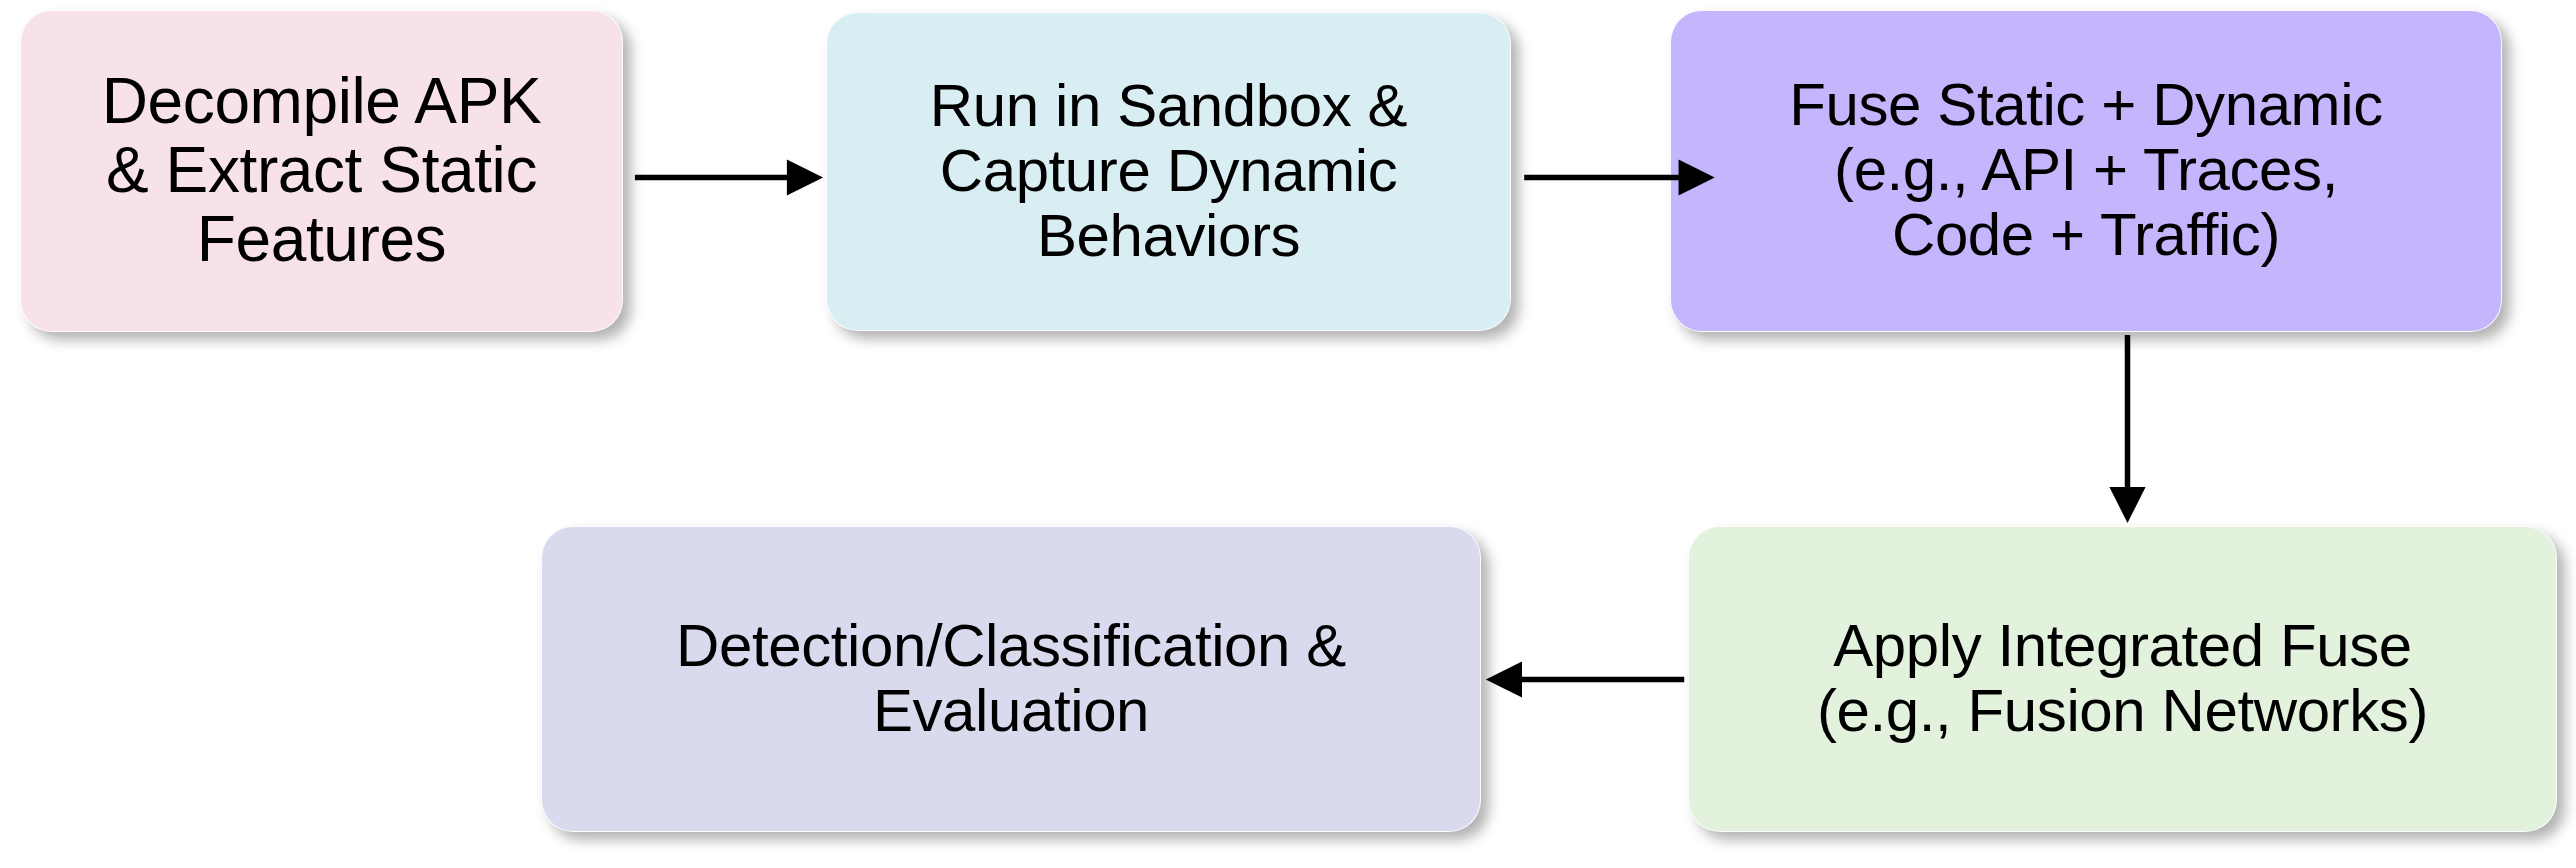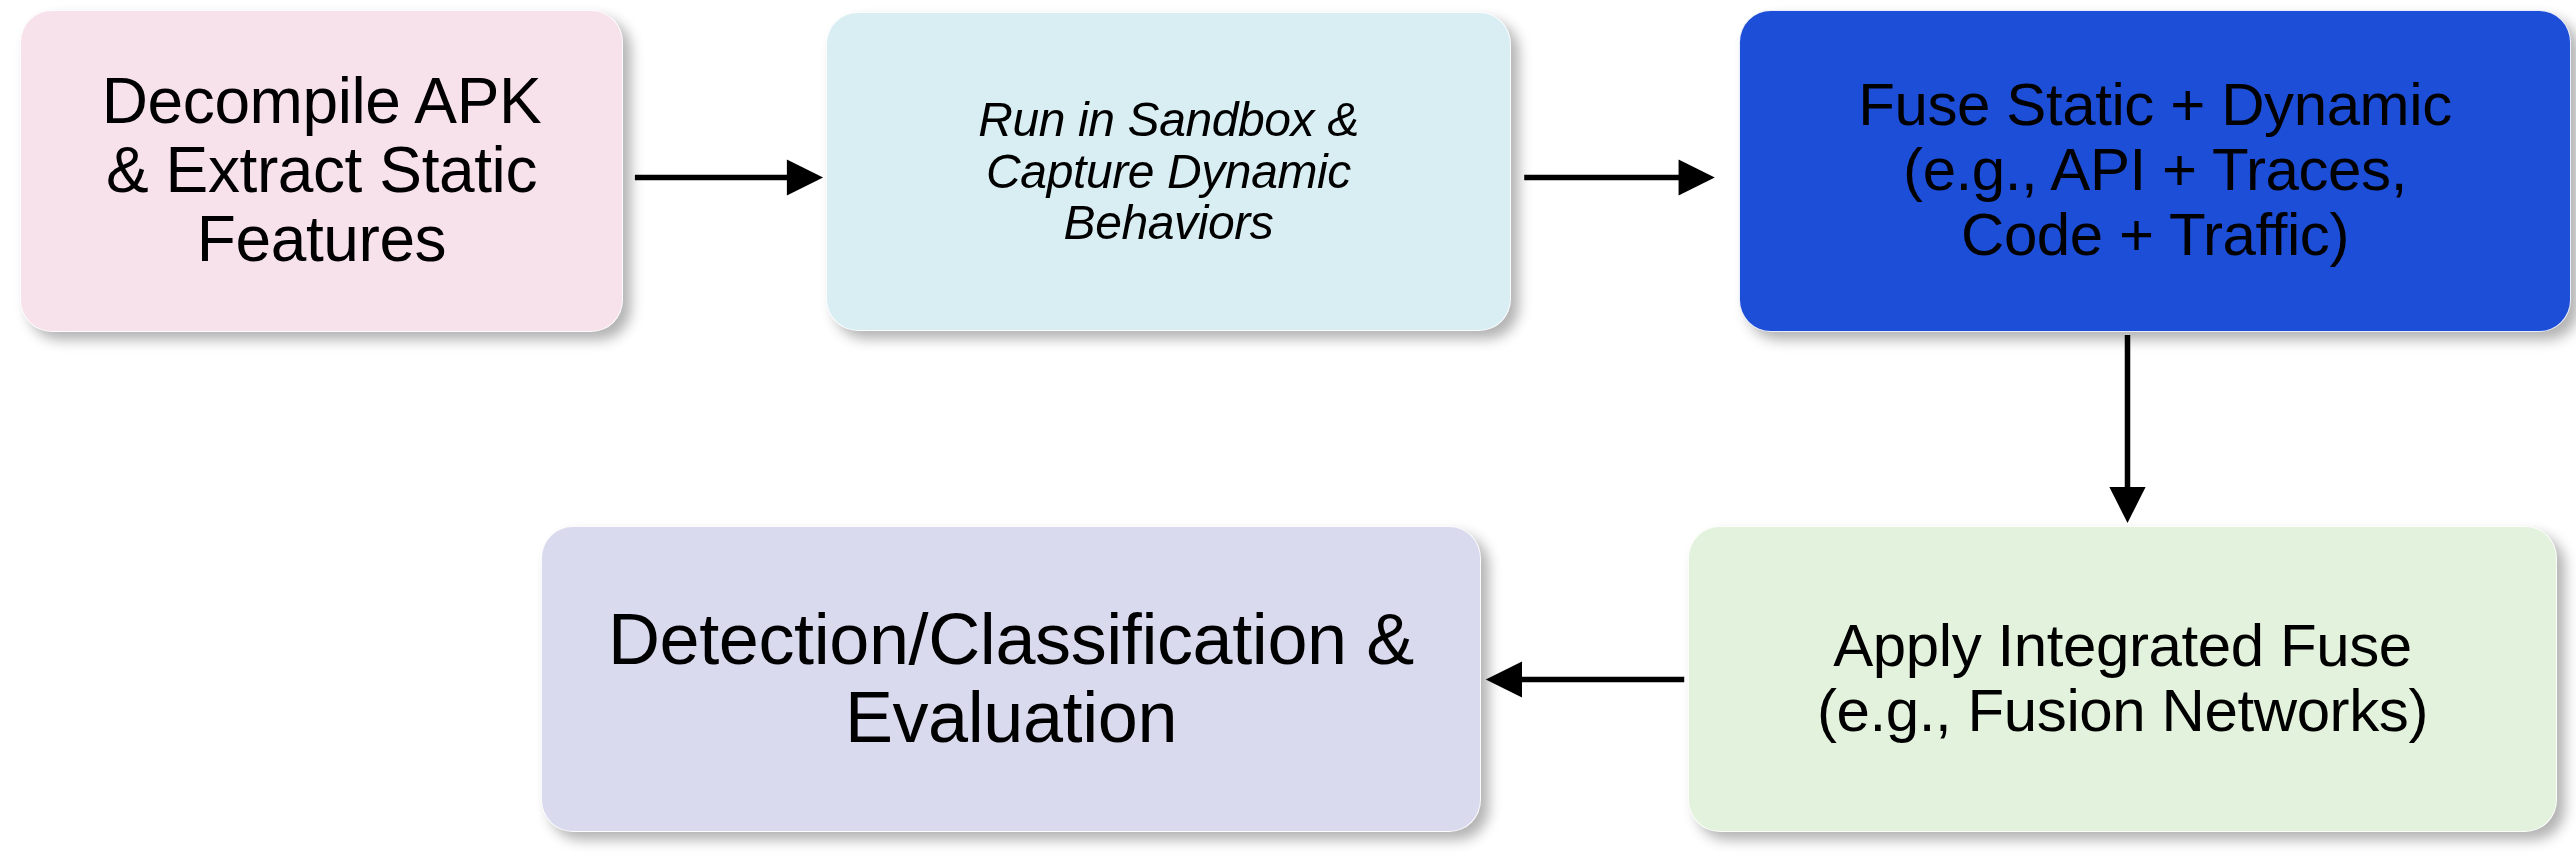--- a/index.html
+++ b/index.html
@@ -43,33 +43,33 @@
 <body>
 
 <div id="canvas">
 
   <div class="node" id="node-0" style="left: 20px; top: 9.5px; width: 603px; height: 322px; background: rgb(247, 226, 236); font-size: 64px;">
     <span class="label">Decompile APK
 &amp; Extract Static
 Features</span>
   </div>
 
-  <div class="node" id="node-1" style="left: 826px; top: 12px; width: 685px; height: 319px; background: rgb(217, 238, 243); font-size: 48px; font-style: italic;">
+  <div class="node" id="node-1" style="left: 826px; top: 12px; width: 685px; height: 319px; background: rgb(217, 238, 243); font-size: 60px;">
     <span class="label">Run in Sandbox &amp;
 Capture Dynamic
 Behaviors</span>
   </div>
 
-  <div class="node" id="node-2" style="left: 1739px; top: 9.5px; width: 832px; height: 322px; background: #1d4ed8; font-size: 60px;">
+  <div class="node" id="node-2" style="left: 1670px; top: 9.5px; width: 832px; height: 322px; background: #c4b5fd; font-size: 60px;">
     <span class="label">Fuse Static + Dynamic
 (e.g., API + Traces,
 Code + Traffic)</span>
   </div>
 
-  <div class="node" id="node-3" style="left: 541px; top: 526px; width: 940px; height: 306px; background: rgb(218, 218, 238); font-size: 72px;">
+  <div class="node" id="node-3" style="left: 541px; top: 526px; width: 940px; height: 306px; background: rgb(218, 218, 238); font-size: 60px;">
     <span class="label">Detection/Classification &amp;
 Evaluation</span>
   </div>
 
   <div class="node" id="node-4" style="left: 1688px; top: 526px; width: 869px; height: 306px; background: rgb(227, 242, 220); font-size: 60px;">
     <span class="label">Apply Integrated Fuse
 (e.g., Fusion Networks)</span>
   </div>
 
   <div class="edge" id="edge-0" style="left: 603px; top: 146px; width: 252px; height: 63px;">

